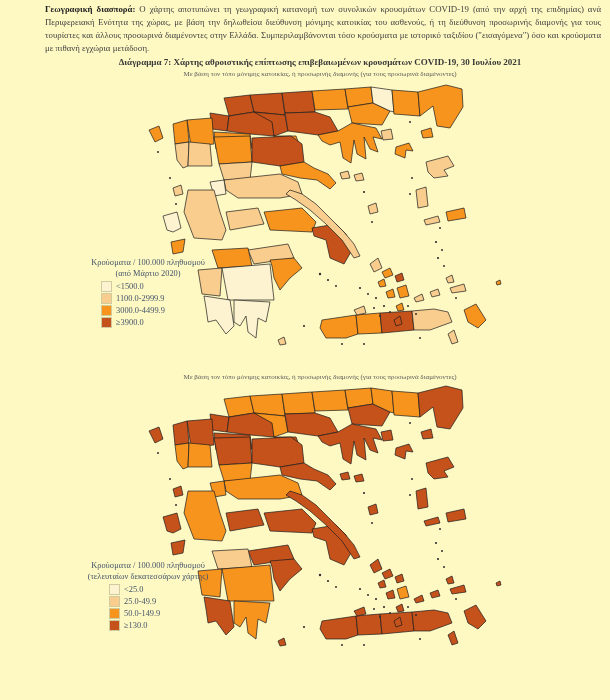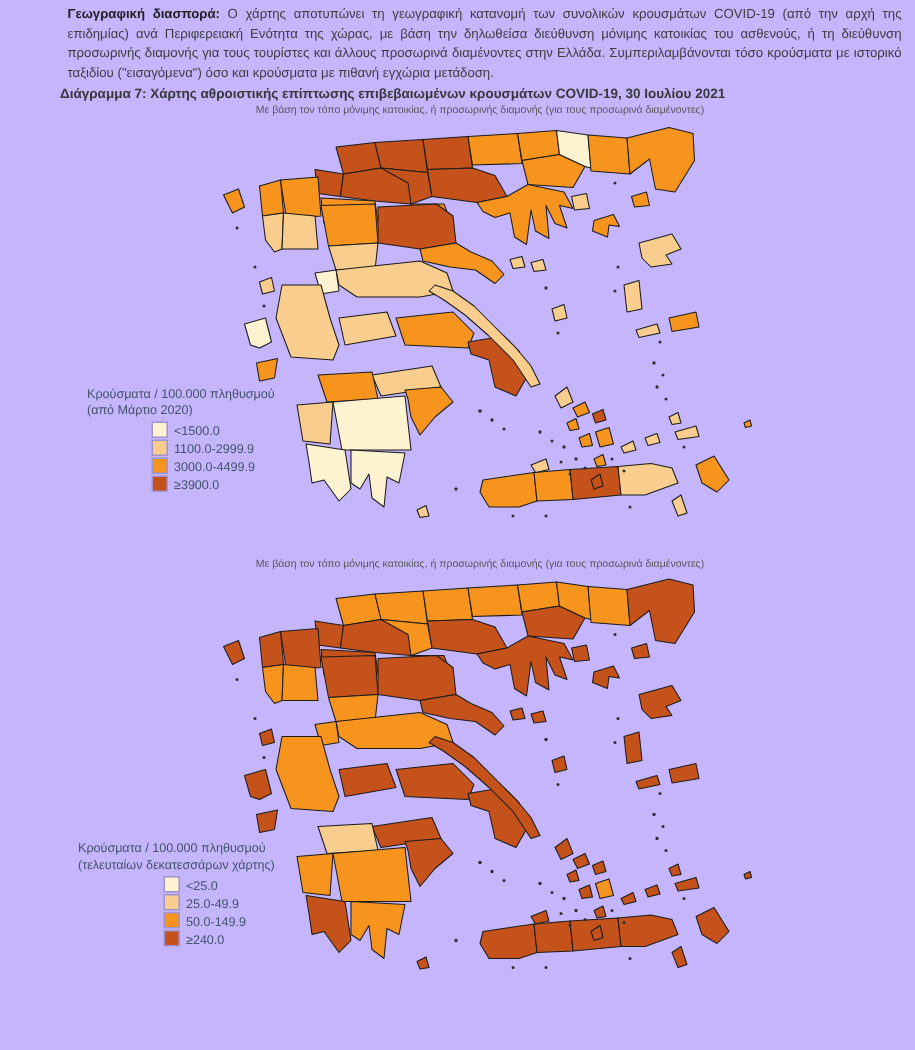--- a/index.html
+++ b/index.html
@@ -1,27 +1,27 @@
 <!DOCTYPE html>
 <html><head>
 <meta charset="utf-8">
 <style>
   html,body{margin:0;padding:0;background:#fff;}
-  .page{position:relative;width:610px;height:700px;background:#c4b5fd;overflow:hidden;
-        font-family:Liberation Sans, sans-serif;}
+  .page{position:relative;width:610px;height:700px;background:#fef9c3;overflow:hidden;
+        font-family:Liberation Serif, serif;}
   .intro{position:absolute;left:45px;top:3px;width:556px;margin:0;
          font-size:8.8px;line-height:13px;color:#3f3f3f;text-align:justify;}
   .intro b{color:#222222;}
-  .fig-title{position:absolute;left:40px;width:560px;margin:0;text-align:left;
+  .fig-title{position:absolute;left:40px;width:560px;margin:0;text-align:center;
              font-size:9px;font-weight:bold;color:#383838;}
   .fig-sub{position:absolute;left:40px;width:560px;margin:0;text-align:center;
            font-size:7px;color:#595959;}
   .map-svg{position:absolute;left:128px;width:384px;height:272px;}
   .legend{position:absolute;color:#44546a;}
-  .legend .lt{margin:0;font-size:8.4px;line-height:11px;}
+  .legend .lt{margin:0;text-align:center;font-size:8.4px;line-height:11px;}
   .legend-items{margin-top:3px;}
   .legend-row{display:flex;align-items:flex-start;height:12px;}
   .swatch{width:9px;height:9px;margin-right:5px;flex:0 0 9px;
           outline:0.5px solid rgba(0,0,0,0.18);}
   .legend-label{font-size:8.4px;}
   .lg1{left:58px;top:257px;width:180px;}
   .lg1 .legend-items{padding-left:44px;}
   .lg2{left:52px;top:560px;width:192px;}
   .lg2 .legend-items{padding-left:58px;}
   .t7{top:57px;} .s7{top:70px;}
@@ -285,18 +285,18 @@
         <div class="legend-row">
           <span class="swatch" style="background: rgb(248, 205, 141);"></span>
           <span class="legend-label">25.0-49.9</span>
         </div>
         <div class="legend-row">
           <span class="swatch" style="background: rgb(247, 148, 30);"></span>
           <span class="legend-label">50.0-149.9</span>
         </div>
         <div class="legend-row">
           <span class="swatch" style="background: rgb(197, 81, 27);"></span>
-          <span class="legend-label">≥240.0</span>
+          <span class="legend-label">≥130.0</span>
         </div>
       </div>
   </div>
 
 </div>
 
 </body></html>

